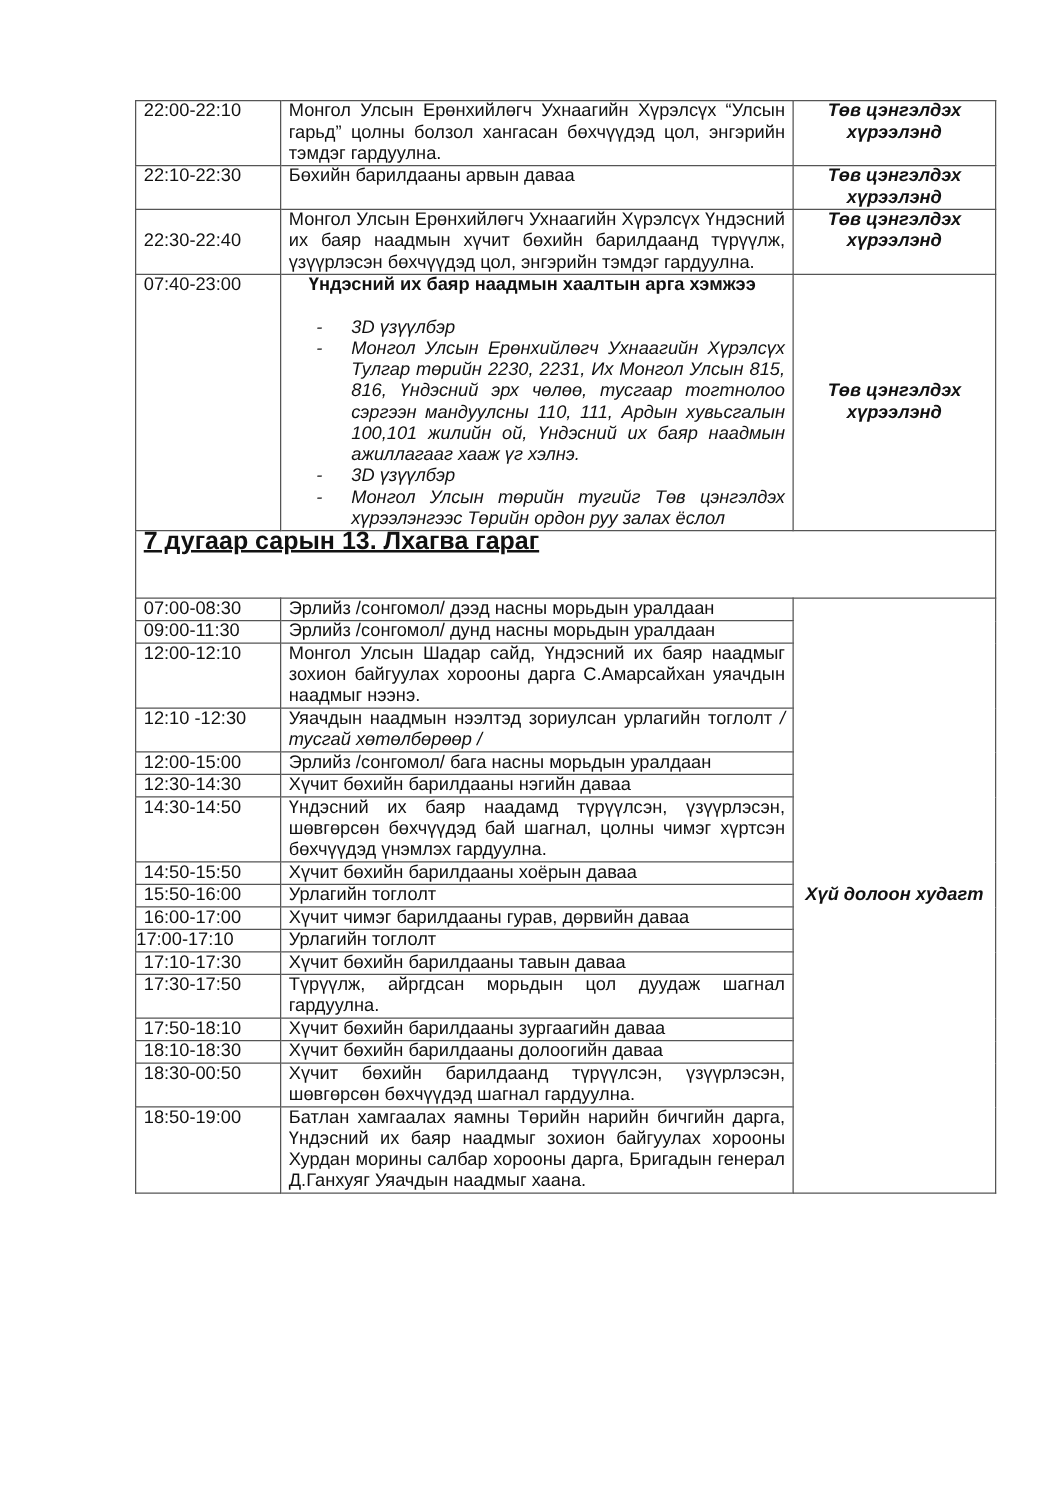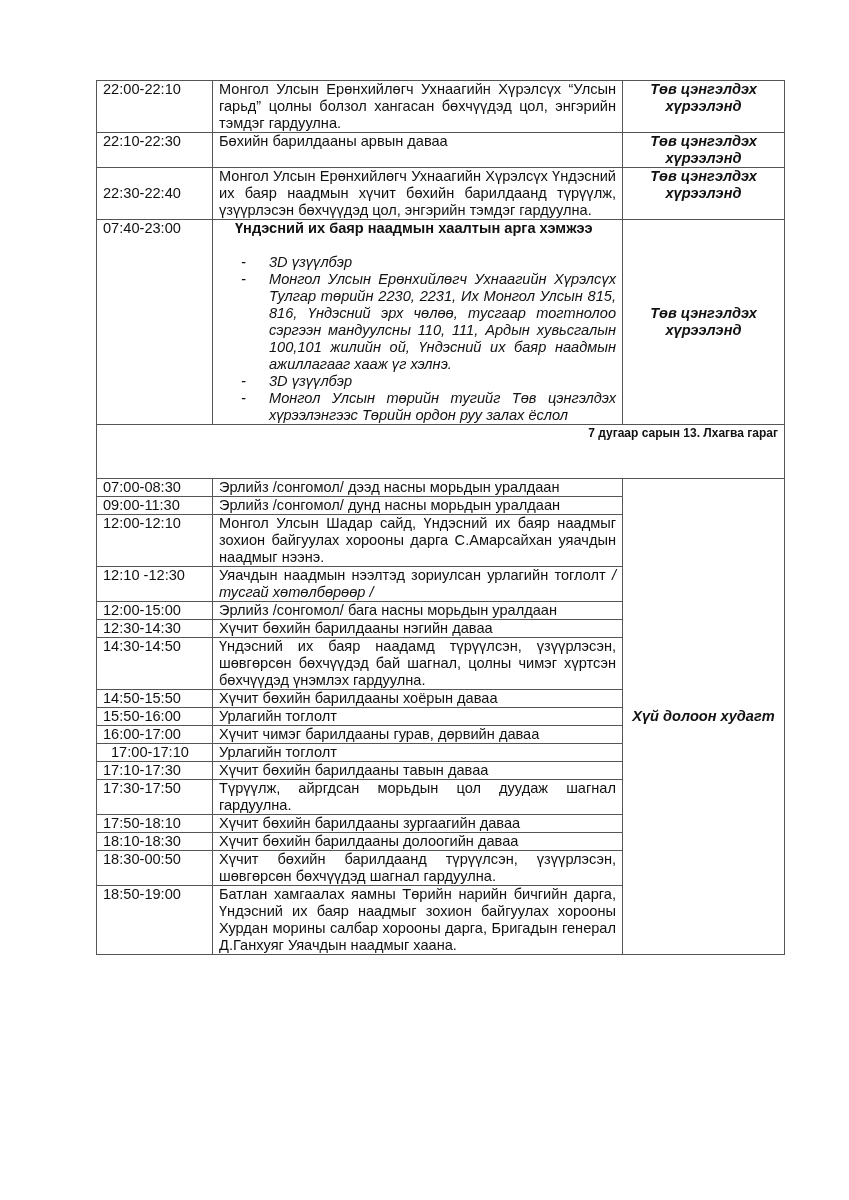--- a/index.html
+++ b/index.html
@@ -1,35 +1,35 @@
 <!DOCTYPE html>
 <html><head>
 <meta charset="utf-8">
 <style>
   html, body { margin: 0; padding: 0; background: #ffffff; }
   body { width: 849px; height: 1200px; position: relative; overflow: hidden;
          font-family: "Liberation Sans", "DejaVu Sans", sans-serif; color: #111; }
-  .page { position: absolute; left: 96px; top: 80px; width: 688px; }
+  .page { position: absolute; left: 108px; top: 80px; width: 688px; }
   table.sched { border-collapse: collapse; width: 688px; table-layout: fixed; font-size: 14.6px; line-height: 17px; }
   table.sched td { border: 1px solid #555; vertical-align: top; padding: 0 6px; }
   col.c1 { width: 116px; }
   col.c2 { width: 410px; }
   col.c3 { width: 162px; }
   td.time { padding-left: 5px; white-space: nowrap; }
   td.time.mid { vertical-align: middle; }
-  td.time.indent { padding-left: 14px; }
+  td.time.indent { padding-left: 0; }
   td.desc { text-align: justify; }
   td.place { text-align: center; font-style: italic; font-weight: bold; }
   td.place.mid { vertical-align: middle; }
   .bold { font-weight: bold; margin-left: 16px; }
   .gap { height: 17px; }
   ul.dash { list-style: none; margin: 0; padding: 0 0 0 22px; }
   ul.dash li { position: relative; padding-left: 28px; text-align: justify; font-style: italic; }
   ul.dash li::before { content: "-"; position: absolute; left: 0; top: 0; }
-  td.day { text-align: right; vertical-align: middle; font-weight: bold; height: 53px; font-size: 12px; }
+  td.day { text-align: left; vertical-align: middle; font-weight: bold; height: 53px; font-size: 20px; text-decoration: underline; }
   .it { font-style: italic; }
 </style>
 </head>
 <body>
 
 <div class="page">
 <table class="sched">
   <colgroup>
         <col class="c1">
         <col class="c2">

